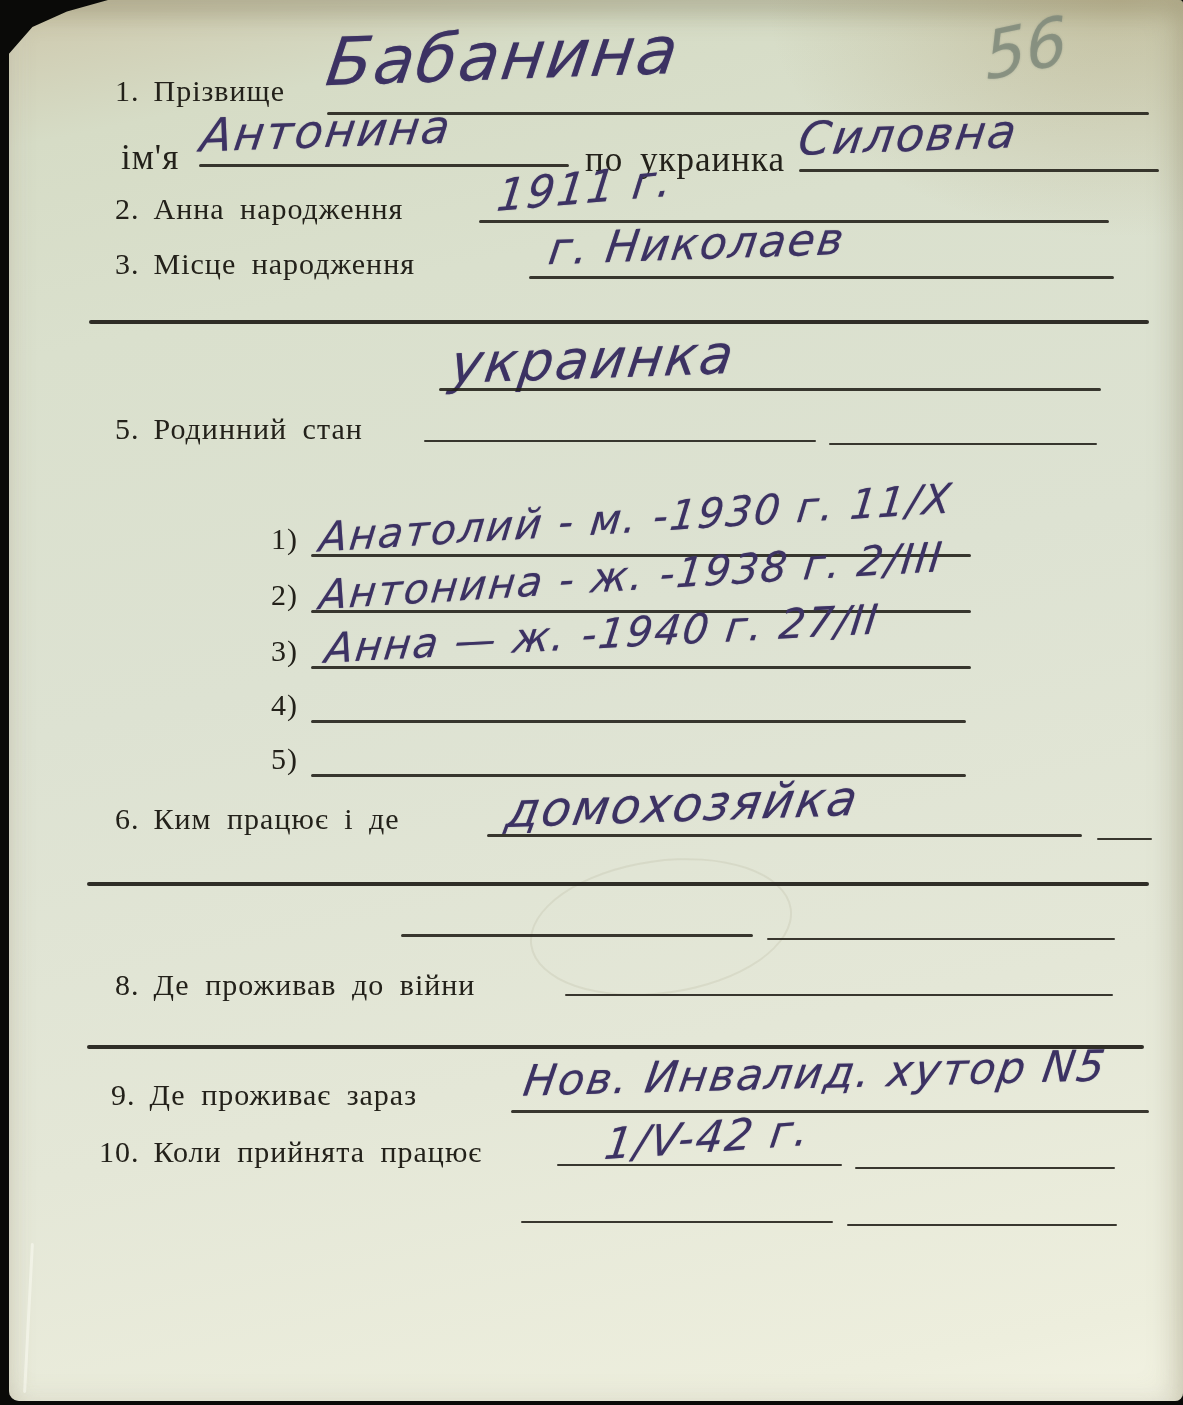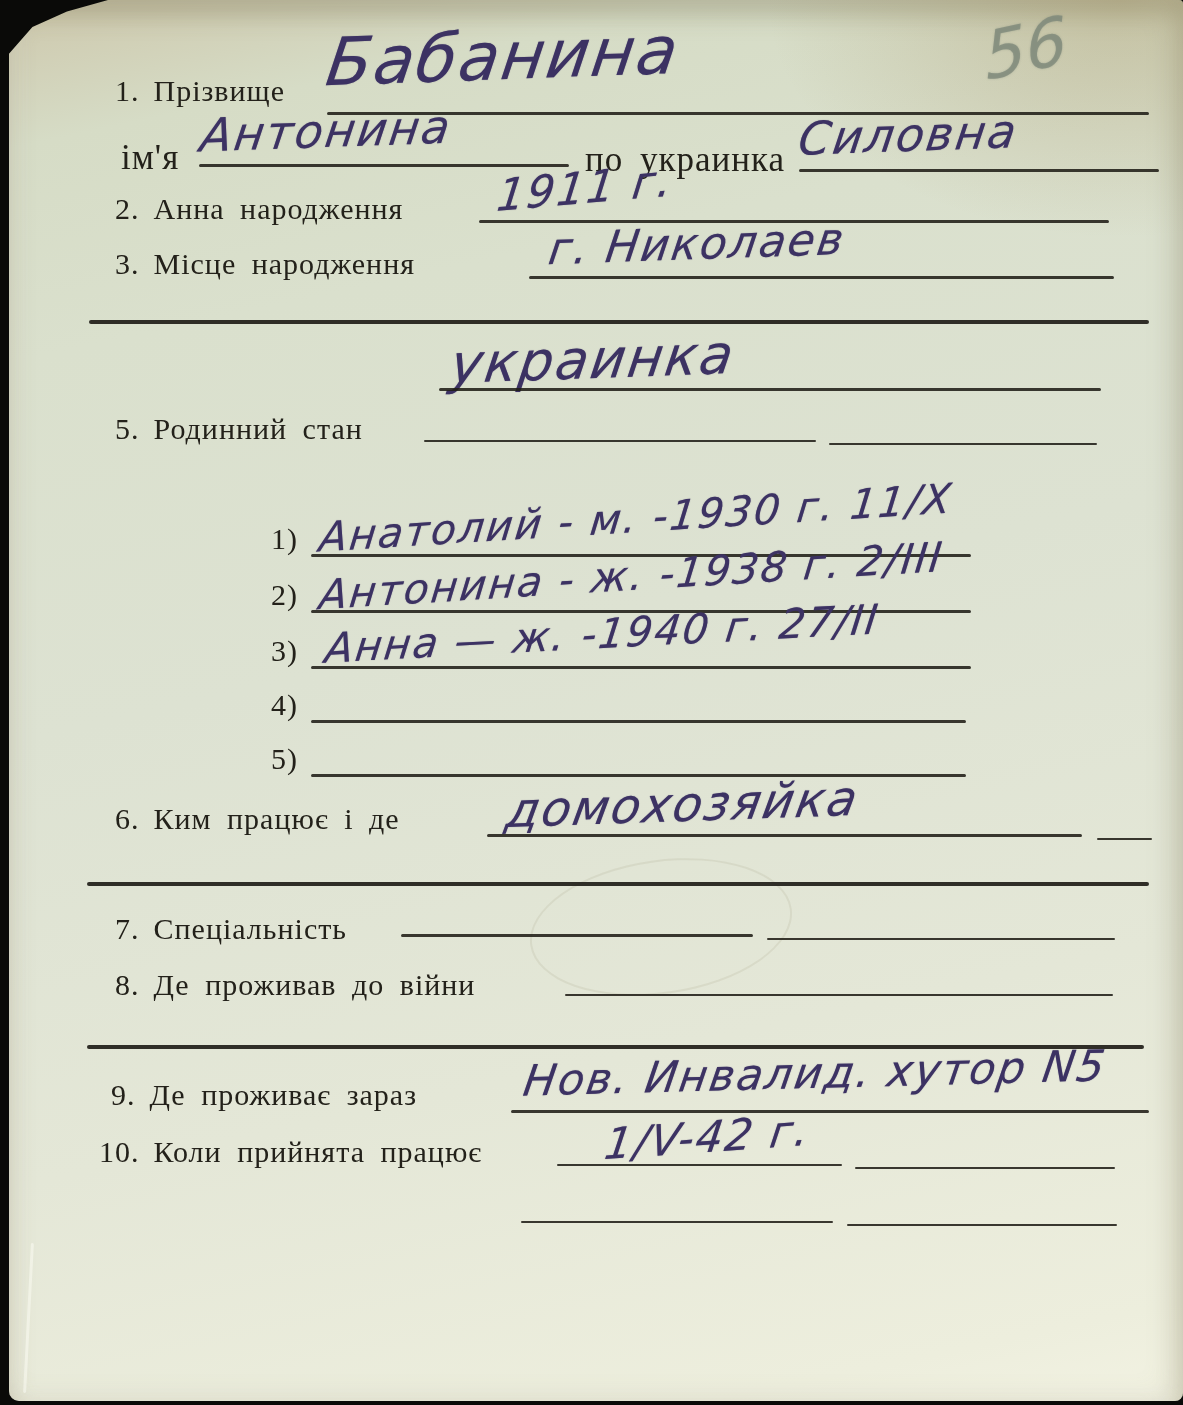--- a/index.html
+++ b/index.html
@@ -98,23 +98,20 @@
 
     <div class="plabel" style="left:106px;top:802px;">
       <span class="no">6.</span><span>Ким працює і де</span>
     </div>
     <div class="hand" style="left:498px;top:776px;font-size:48px;transform:rotate(-2deg) skewX(-12deg);">домохозяйка</div>
     <div class="line" style="left:478px;top:834px;width:595px;"></div>
     <div class="line thin" style="left:1088px;top:838px;width:55px;"></div>
 
     <div class="divider" style="left:78px;top:882px;width:1062px;"></div>
 
-    <div class="plabel" style="left:106px;top:912px;">
-      <span class="no">7.</span><span>Спеціальність</span>
-    </div>
     <div class="line" style="left:392px;top:934px;width:352px;"></div>
     <div class="line thin" style="left:758px;top:938px;width:348px;"></div>
 
     <div class="plabel" style="left:106px;top:968px;">
       <span class="no">8.</span><span>Де проживав до війни</span>
     </div>
     <div class="line thin" style="left:556px;top:994px;width:548px;"></div>
 
     <div class="divider" style="left:78px;top:1045px;width:1057px;"></div>
 

